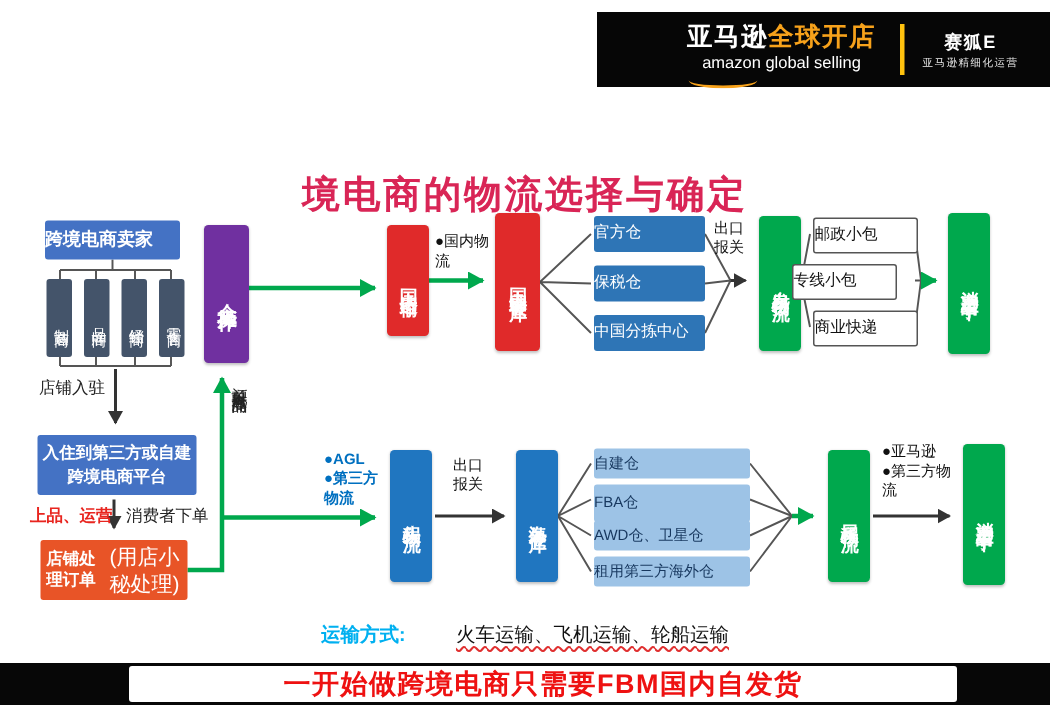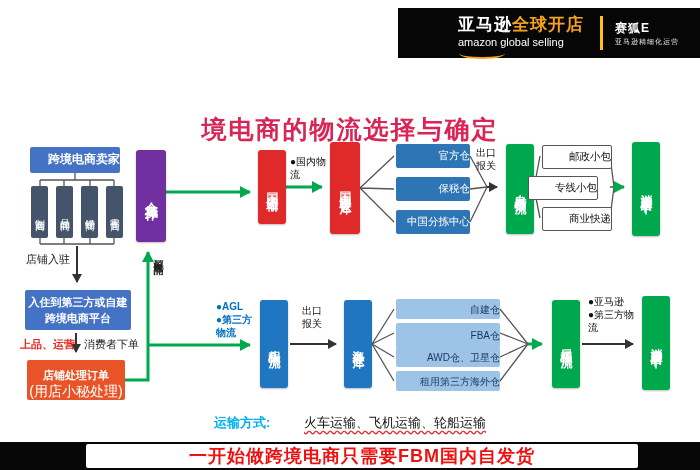--- a/index.html
+++ b/index.html
@@ -1,40 +1,40 @@
 <!DOCTYPE html>
 <html><head>
 <meta charset="utf-8">
 <style>
   html,body{margin:0;padding:0;background:#fff;}
   #stage{position:relative;width:700px;height:470px;background:#ffffff;overflow:hidden;
          font-family:"Liberation Sans","DejaVu Sans",sans-serif;}
   .abs{position:absolute;}
-  .hbox{position:absolute;display:flex;align-items:center;justify-content:flex-end;
+  .hbox{position:absolute;display:flex;align-items:center;justify-content:flex-start;
         border-radius:2px;text-align:center;line-height:1.3;}
   .vbox{position:absolute;display:flex;align-items:center;justify-content:center;
         color:#fff;font-weight:bold;border-radius:3px;box-shadow:0 1px 2px rgba(0,0,0,.25);}
   .vbox span{writing-mode:vertical-rl;text-orientation:upright;letter-spacing:2px;}
   .stype{width:17px;height:52px;background:#44546a;color:#fff;font-size:10px;
          display:flex;align-items:center;justify-content:center;border-radius:2px;}
   .stype span{writing-mode:vertical-rl;text-orientation:upright;letter-spacing:1px;}
   .lbl{position:absolute;line-height:1.3;}
   .lbl span{display:block;}
   #main-title{position:absolute;left:120px;top:82px;width:460px;text-align:center;
               font-size:25px;font-weight:bold;color:#d92556;letter-spacing:2px;margin-top:31px;}
   #transport-line{position:absolute;left:0;top:414px;width:700px;text-align:center;font-size:13px;}
   #transport-line .t-label{color:#00b0f0;font-weight:bold;}
   #transport-line .t-methods{color:#111;text-decoration-line:underline;text-decoration-style:wavy;
               text-decoration-color:#e03030;text-underline-offset:3px;margin-left:30px;}
   #banner-strip{position:absolute;left:0;top:442px;width:700px;height:28px;background:#070707;}
   #banner-inner{position:absolute;left:86px;top:444px;width:552px;height:24px;background:#fff;
                 display:flex;align-items:center;justify-content:center;border-radius:2px;}
   #banner-inner span{color:#ee1111;font-size:18px;font-weight:bold;letter-spacing:1px;}
   #logo-bar{position:absolute;left:398px;top:8px;width:302px;height:50px;background:#060606;
-            display:flex;align-items:center;}
+            display:flex;align-items:center;text-align:center;}
 </style>
 </head>
 <body>
 
 <div id="stage">
 
   <svg width="700" height="470" style="position:absolute;left:0;top:0">
     <defs>
       <marker id="mg" markerUnits="userSpaceOnUse" markerWidth="12" markerHeight="12" refX="10" refY="6" orient="auto">
         <path d="M0,0 L11,6 L0,12 Z" fill="#00a84d"></path>
@@ -106,21 +106,21 @@
 
   <div class="lbl" style="left:26px;top:252px;font-size:11px;color:#222">店铺入驻</div>
 
   <div class="hbox" style="left:25px;top:290px;width:102px;height:40px;background:#4472c4;color:#fff;font-size:11px;font-weight:bold;line-height:1.5;padding:0 2px">
     <span>入住到第三方或自建跨境电商平台</span>
   </div>
 
   <div class="lbl" style="left:20px;top:337px;font-size:11px;color:#e8251f;font-weight:bold">上品、运营</div>
   <div class="lbl" style="left:84px;top:337px;font-size:11px;color:#222">消费者下单</div>
 
-  <div class="hbox" style="left:27px;top:360px;width:98px;height:40px;background:#e85427;color:#fff;flex-direction:column">
+  <div class="hbox" style="left:27px;top:360px;width:98px;height:40px;background:#e85427;color:#fff;flex-direction:row">
     <span style="font-size:11px;font-weight:bold">店铺处理订单</span>
     <span style="font-size:14px">(用店小秘处理)</span>
   </div>
 
   <div class="vbox" style="left:136px;top:150px;width:30px;height:92px;background:#7030a0;font-size:13px">
     <span>仓库操作</span>
   </div>
 
   <div class="abs" style="left:152px;top:250px;writing-mode:vertical-rl;text-orientation:upright;letter-spacing:1px;font-size:10.5px;color:#222">订单配对仓库商品</div>
 

